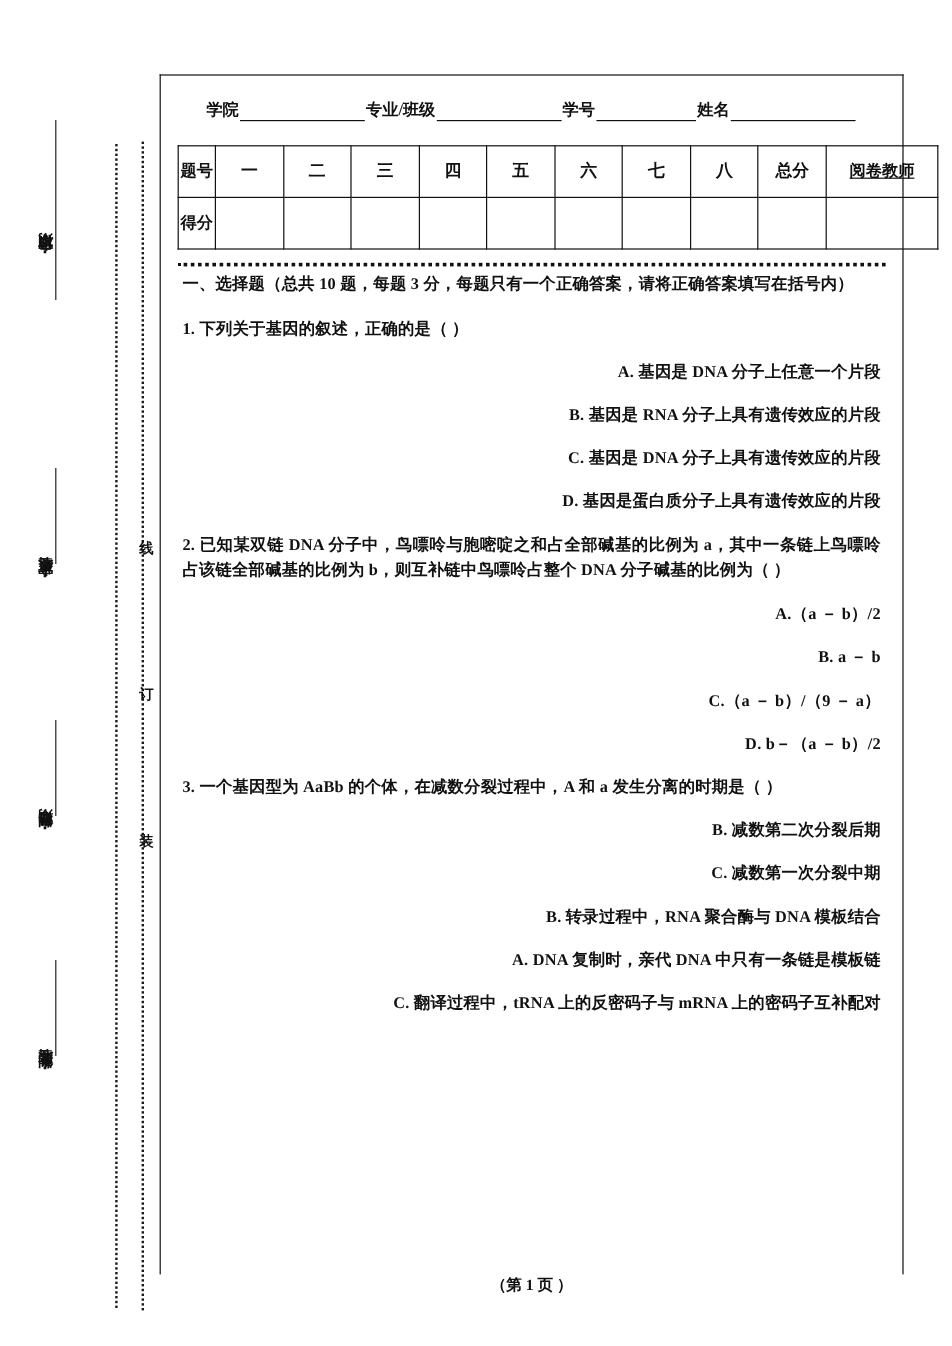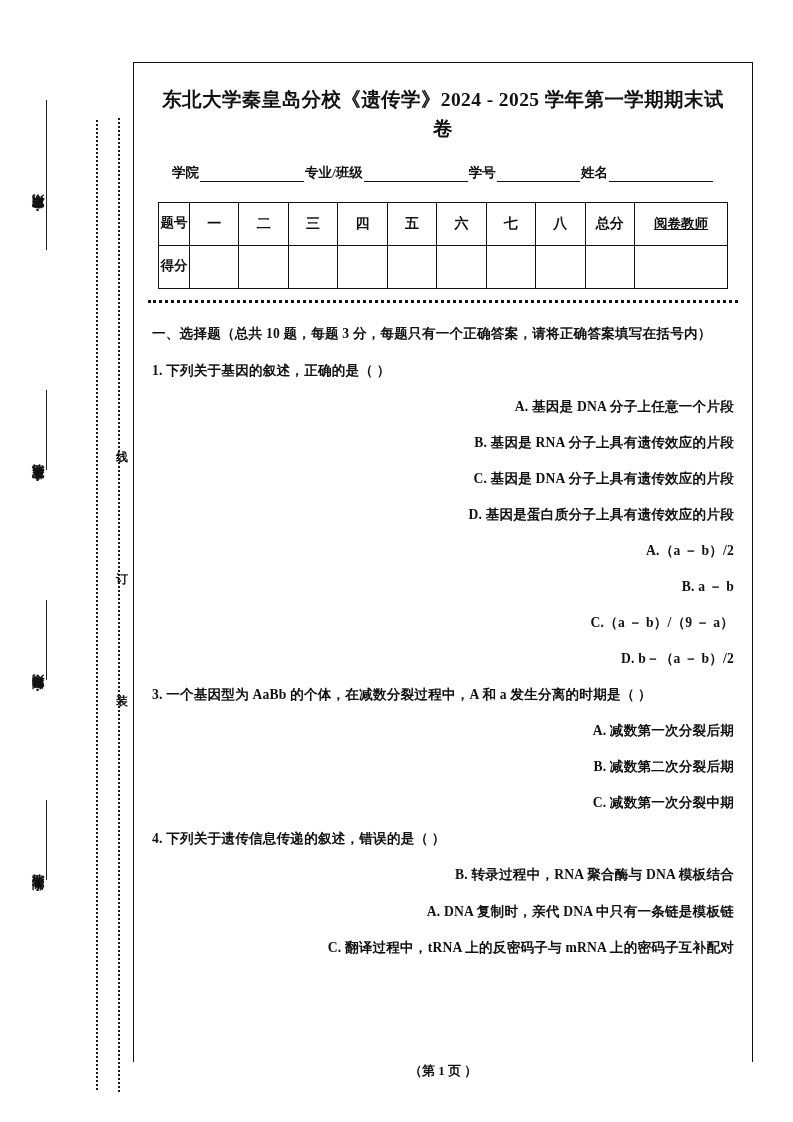--- a/index.html
+++ b/index.html
@@ -116,21 +116,21 @@
   }
   #info-line .blank.w1 { flex-grow: 1.25; }
   #info-line .blank.w2 { flex-grow: 1.25; }
   #info-line .blank.w3 { flex-grow: 1.0; }
   #info-line .blank.w4 { flex-grow: 1.25; }
 
   
   #score-table {
     margin: 20px auto 0 auto;
     border-collapse: collapse;
-    width: 570px;
+    width: 634px;
     table-layout: fixed;
   }
   #score-table td {
     border: 1px solid #111;
     text-align: center;
     vertical-align: middle;
     font-size: 14px;
     font-weight: bold;
     font-family: "Liberation Serif", "DejaVu Serif", serif;
     height: 36px;
@@ -153,21 +153,21 @@
 
   
   #dot-rule {
     margin: 11px 0 0 0;
     height: 0;
     border-top: 3px dotted #111;
   }
 
   
   #body {
-    margin-top: 20px;
+    margin-top: 4px;
     padding: 0 4px;
     font-size: 13.6px;
     font-weight: bold;
     line-height: 1.55;
     font-family: "Liberation Serif", "DejaVu Serif", serif;
   }
   .section-head {
     margin: 0 0 16px 0;
     text-align: justify;
     letter-spacing: 0.2px;
@@ -215,21 +215,20 @@
   <div id="binding-col"></div>
   <div id="binding-col2"></div>
 
   <div class="bind-word" style="top:440px;">线</div>
   <div class="bind-word" style="top:562px;">订</div>
   <div class="bind-word" style="top:684px;">装</div>
 </div>
 
 <div id="sheet">
 
-  <div id="exam-title">东北大学秦皇岛分校《遗传学》2024 - 2025  学年第一学期期末试卷</div>
 
   <div id="info-line">
     <span class="lbl">学院</span>
     <span class="blank w1"></span>
     <span class="lbl">专业/班级</span>
     <span class="blank w2"></span>
     <span class="lbl">学号</span>
     <span class="blank w3"></span>
     <span class="lbl">姓名</span>
     <span class="blank w4"></span>
@@ -275,31 +274,30 @@
   <div id="body">
 
     <div class="section-head">一、选择题（总共 10 题，每题 3 分，每题只有一个正确答案，请将正确答案填写在括号内）</div>
 
     <div class="q-stem">1. 下列关于基因的叙述，正确的是（  ）</div>
     <div class="q-opt">A. 基因是 DNA 分子上任意一个片段</div>
     <div class="q-opt">B. 基因是 RNA 分子上具有遗传效应的片段</div>
     <div class="q-opt">C. 基因是 DNA 分子上具有遗传效应的片段</div>
     <div class="q-opt">D. 基因是蛋白质分子上具有遗传效应的片段</div>
 
+    <div class="q-stem">2. 已知某双链 DNA 分子中，鸟嘌呤与胞嘧啶之和占全部碱基的比例为 a，其中一条链上鸟嘌呤占该链全部碱基的比例为 b，则互补链中鸟嘌呤占整个 DNA 分子碱基的比例为（  ）</div>
     <div class="q-opt">A.（a － b）/2</div>
     <div class="q-opt">B. a － b</div>
     <div class="q-opt">C.（a － b）/（9 － a）</div>
     <div class="q-opt">D. b－（a － b）/2</div>
 
     <div class="q-stem">3. 一个基因型为 AaBb 的个体，在减数分裂过程中，A 和 a 发生分离的时期是（  ）</div>
-    <div class="q-opt">A. 减数第一次分裂后期</div>
     <div class="q-opt">B. 减数第二次分裂后期</div>
     <div class="q-opt">C. 减数第一次分裂中期</div>
 
-    <div class="q-stem">4. 下列关于遗传信息传递的叙述，错误的是（  ）</div>
     <div class="q-opt">B. 转录过程中，RNA 聚合酶与 DNA 模板结合</div>
     <div class="q-opt">A. DNA 复制时，亲代 DNA 中只有一条链是模板链</div>
     <div class="q-opt">C. 翻译过程中，tRNA 上的反密码子与 mRNA 上的密码子互补配对</div>
 
   </div>
 </div>
 
 <div id="footer">
   <span>（第 1 页 ）</span>
 </div>

